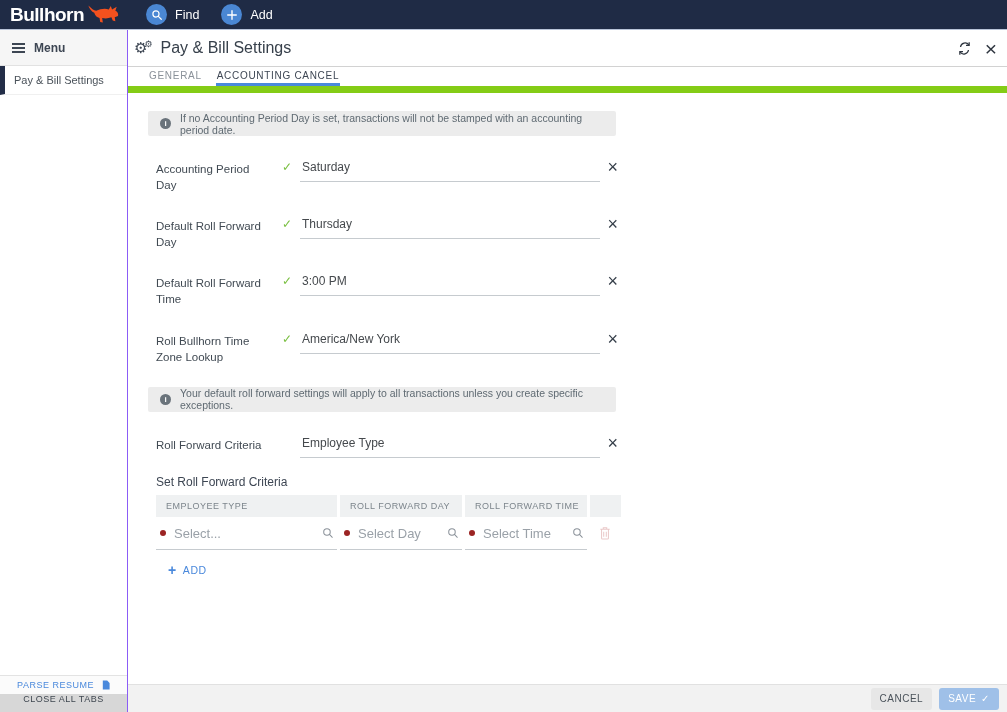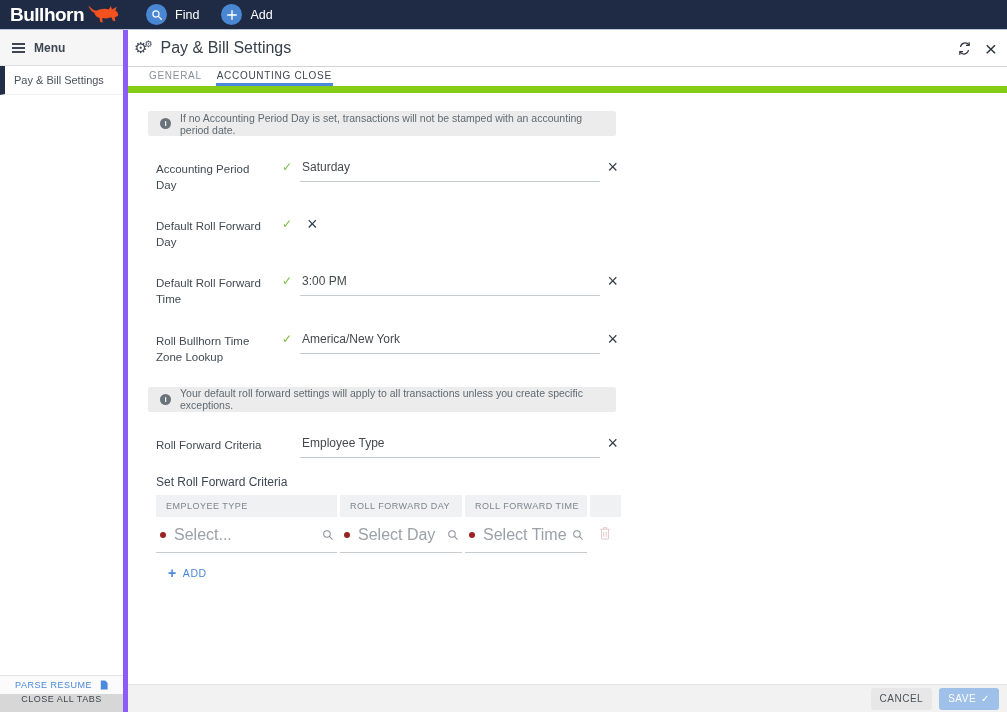--- a/index.html
+++ b/index.html
@@ -43,21 +43,21 @@
   }
   .status-dot {
     position:absolute; right:-2px; bottom:-2px; width:9px; height:9px;
     border-radius:50%; background:#4db52a; border:2px solid #1f2b45;
   }
 
   
   .shell { flex:1; display:flex; min-height:0; }
 
   
-  .sidebar { width:128px; flex:none; background:#fff; border-right:5px solid #8b5cf6; display:flex; flex-direction:column; }
+  .sidebar { width:128px; flex:none; background:#fff; border-right:1px solid #8b5cf6; display:flex; flex-direction:column; }
   .menu-header {
     height:36px; background:#f6f6f6; border-bottom:1px solid #e2e2e2;
     display:flex; align-items:center; gap:9px; padding-left:12px;
     font-size:12px; font-weight:700; color:#3d4653; cursor:pointer; flex:none;
   }
   .hamburger span { display:block; width:13px; height:2px; background:#3d4653; margin:2px 0; }
   .sidebar-item {
     height:29px; display:flex; align-items:center; padding-left:9px;
     font-size:11px; color:#4a525a; background:#fff;
     border-left:5px solid #232e48; border-bottom:1px solid #f0f0f0;
@@ -131,21 +131,21 @@
     padding:6px 0 6px 10px;
   }
   .th-1 { width:181px; } .th-2 { width:122px; } .th-3 { width:122px; } .th-4 { width:31px; padding:6px 0; }
   .ctable-row { display:flex; gap:3px; margin-top:9px; }
   .td { display:flex; align-items:center; border-bottom:1px solid #c6cbcf; padding:0 3px 8px 4px; }
   .td-1 { width:181px; } .td-2 { width:122px; } .td-3 { width:122px; }
   .td-4 { width:31px; border-bottom:none; padding:0 0 0 9px; align-items:flex-start; }
   .req-dot { width:6px; height:6px; border-radius:50%; background:#9b2423; margin-right:8px; flex:none; }
   .select-input {
     flex:1; min-width:0; border:none; background:transparent; outline:none;
-    font-family:"Liberation Sans", sans-serif; font-size:16px; color:#45494d;
+    font-family:"Liberation Sans", sans-serif; font-size:13px; color:#45494d;
   }
   .select-input::placeholder { color:#9aa1a8; opacity:1; }
   .search-icon { flex:none; display:flex; cursor:pointer; }
   .trash-btn { cursor:pointer; display:flex; }
   .add-btn {
     display:flex; align-items:center; gap:6px; margin:13px 0 0 12px;
     color:#4a89dc; font-size:10.5px; letter-spacing:0.6px; cursor:pointer; width:max-content;
   }
   .add-plus { font-size:14px; font-weight:700; line-height:1; }
 
@@ -235,21 +235,21 @@
             <path d="M13.8 10.8 A5.6 5.6 0 0 1 3.8 13.4" fill="none" stroke="#2f3640" stroke-width="1.5"></path>
             <path d="M3.4 16.6 V12.8 H7.2" fill="none" stroke="#2f3640" stroke-width="1.5"></path>
           </svg>
         </span>
         <span class="close-btn">×</span>
       </div>
     </div>
 
     <div class="tabbar">
       <div class="tab">GENERAL</div>
-      <div class="tab active">ACCOUNTING CLOSE</div>
+      <div class="tab active">ACCOUNTING CANCEL</div>
     </div>
 
     <div class="content">
 
       <div class="banner">
         <span class="info-icon">i</span>
         <span>If no Accounting Period Day is set, transactions will not be stamped with an accounting period date.</span>
       </div>
 
       <div class="field-row">
@@ -258,20 +258,21 @@
         <div class="field-input">
           <input class="input-line" value="Saturday" style="">
           <span class="clear-x">×</span>
         </div>
       </div>
 
       <div class="field-row">
         <div class="field-label">Default Roll Forward Day</div>
         <div class="field-check">✓</div>
         <div class="field-input">
+          <input class="input-line" value="Thursday" style="">
           <span class="clear-x">×</span>
         </div>
       </div>
 
       <div class="field-row">
         <div class="field-label">Default Roll Forward Time</div>
         <div class="field-check">✓</div>
         <div class="field-input">
           <input class="input-line" value="3:00 PM" style="">
           <span class="clear-x">×</span>

